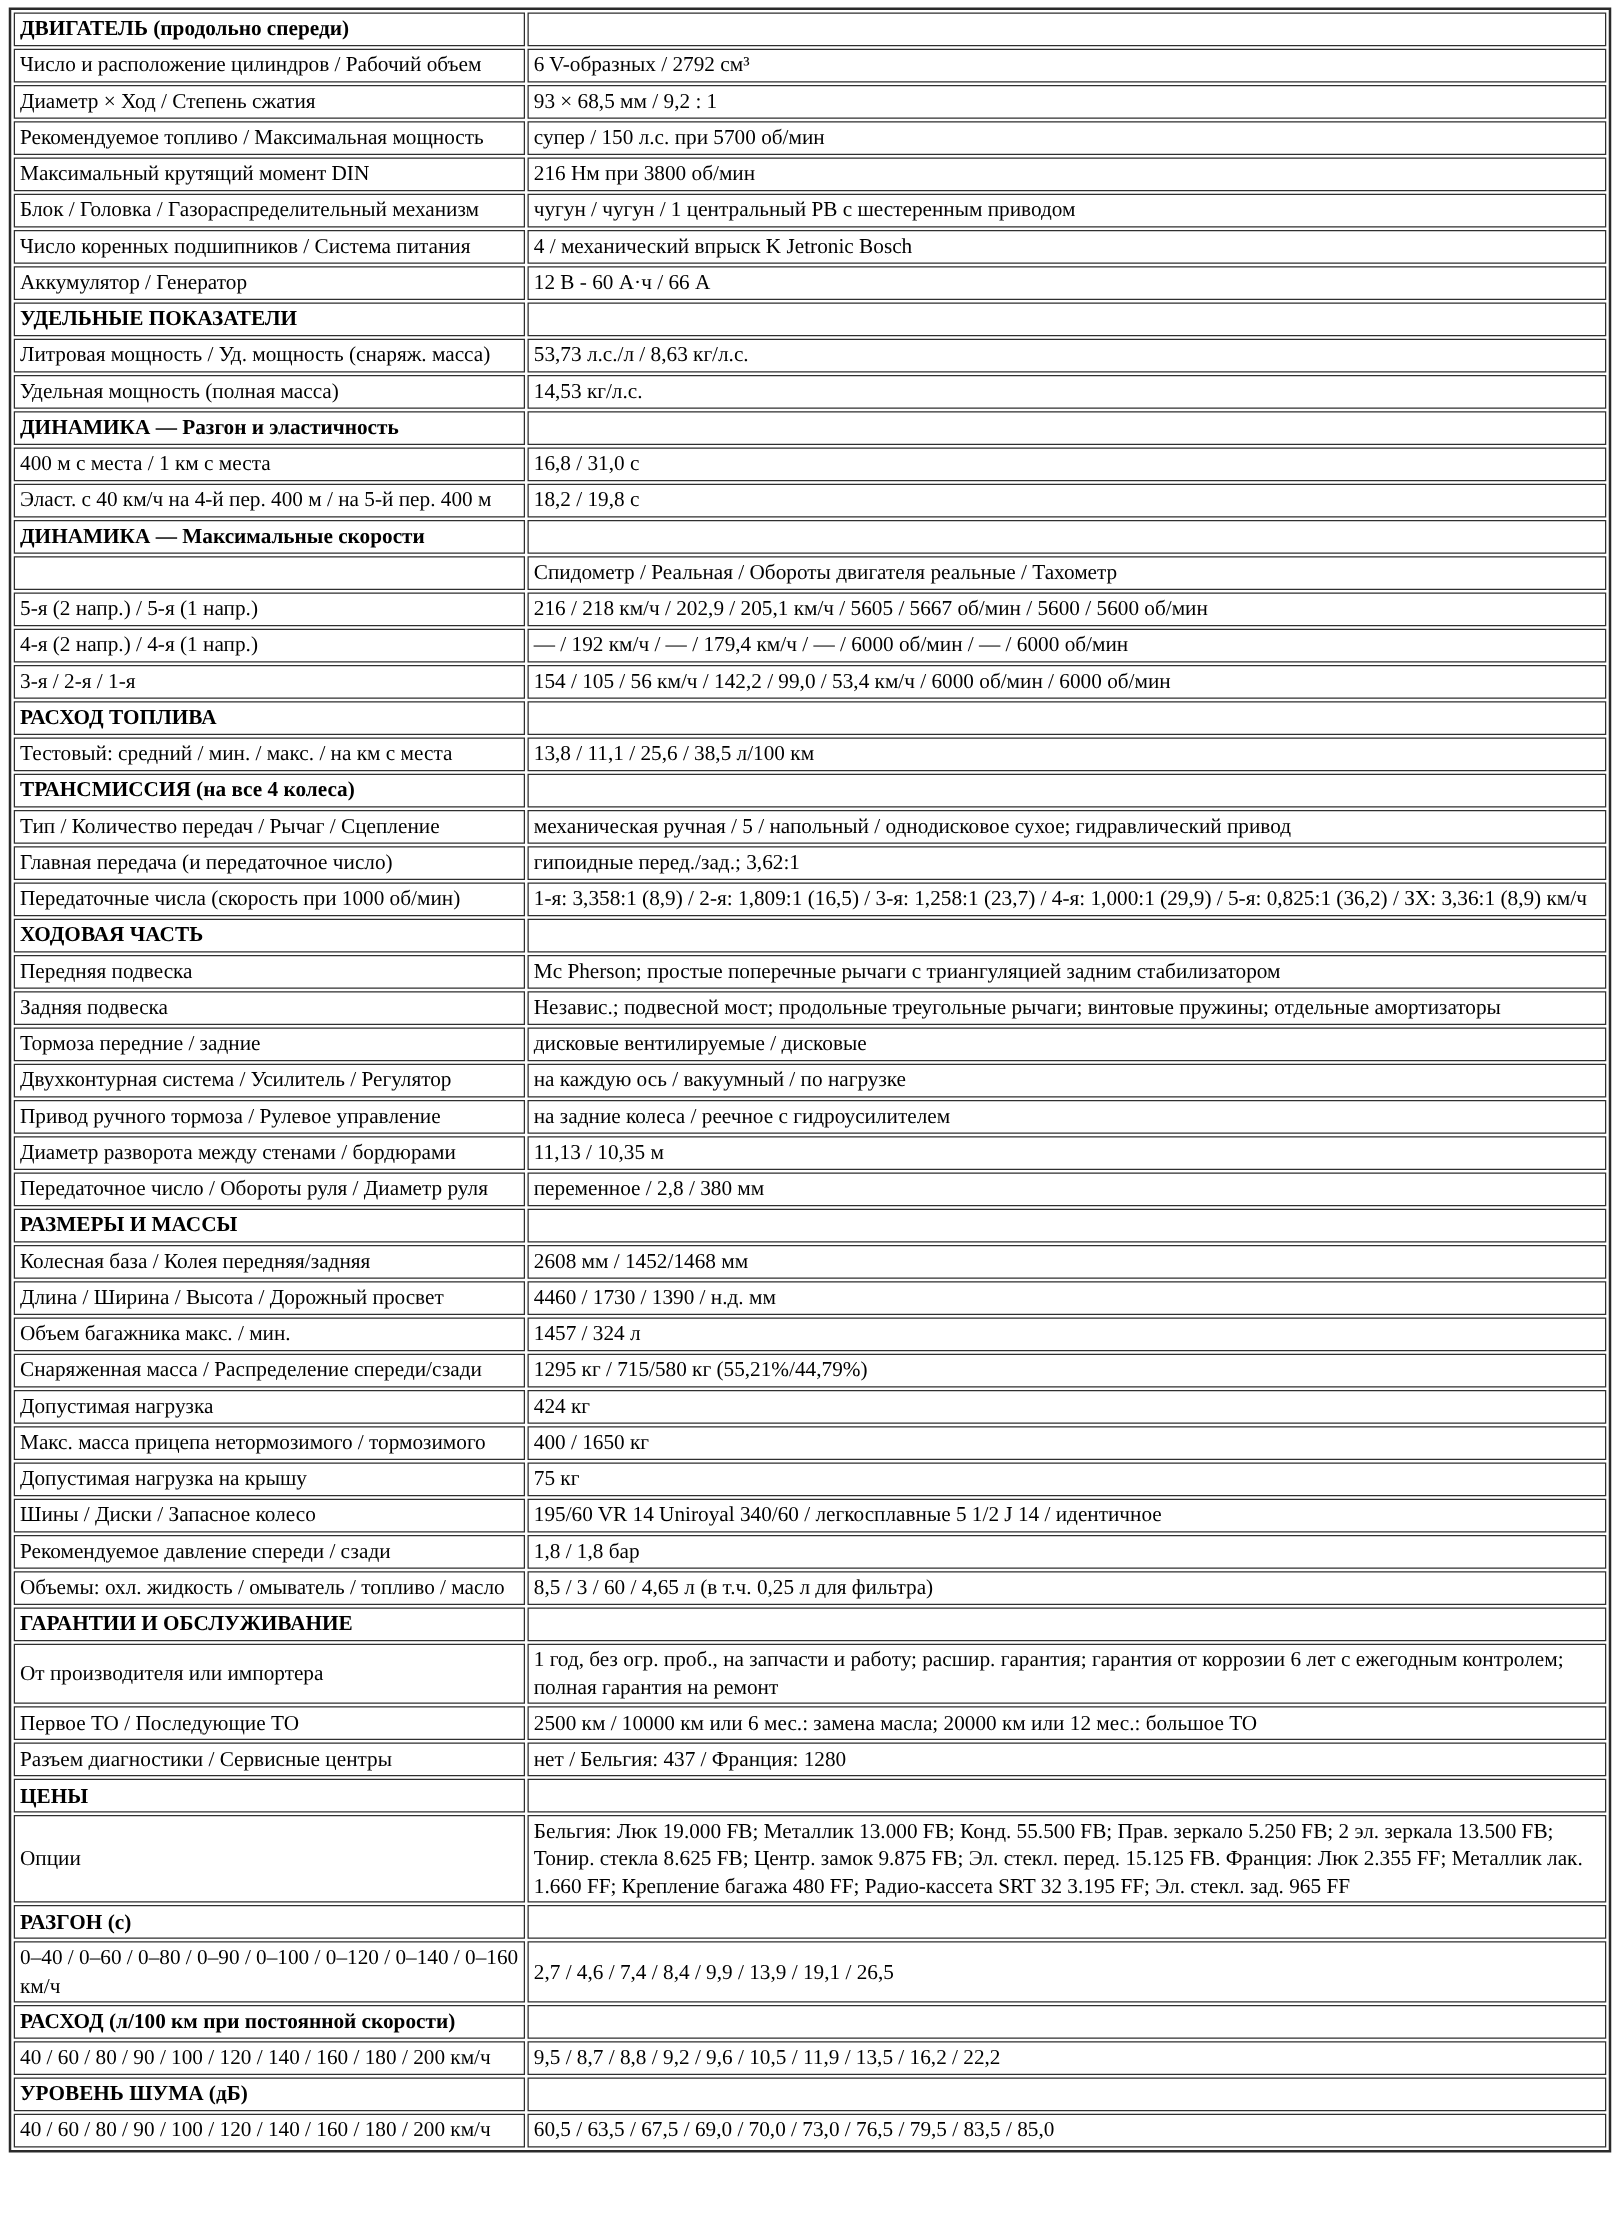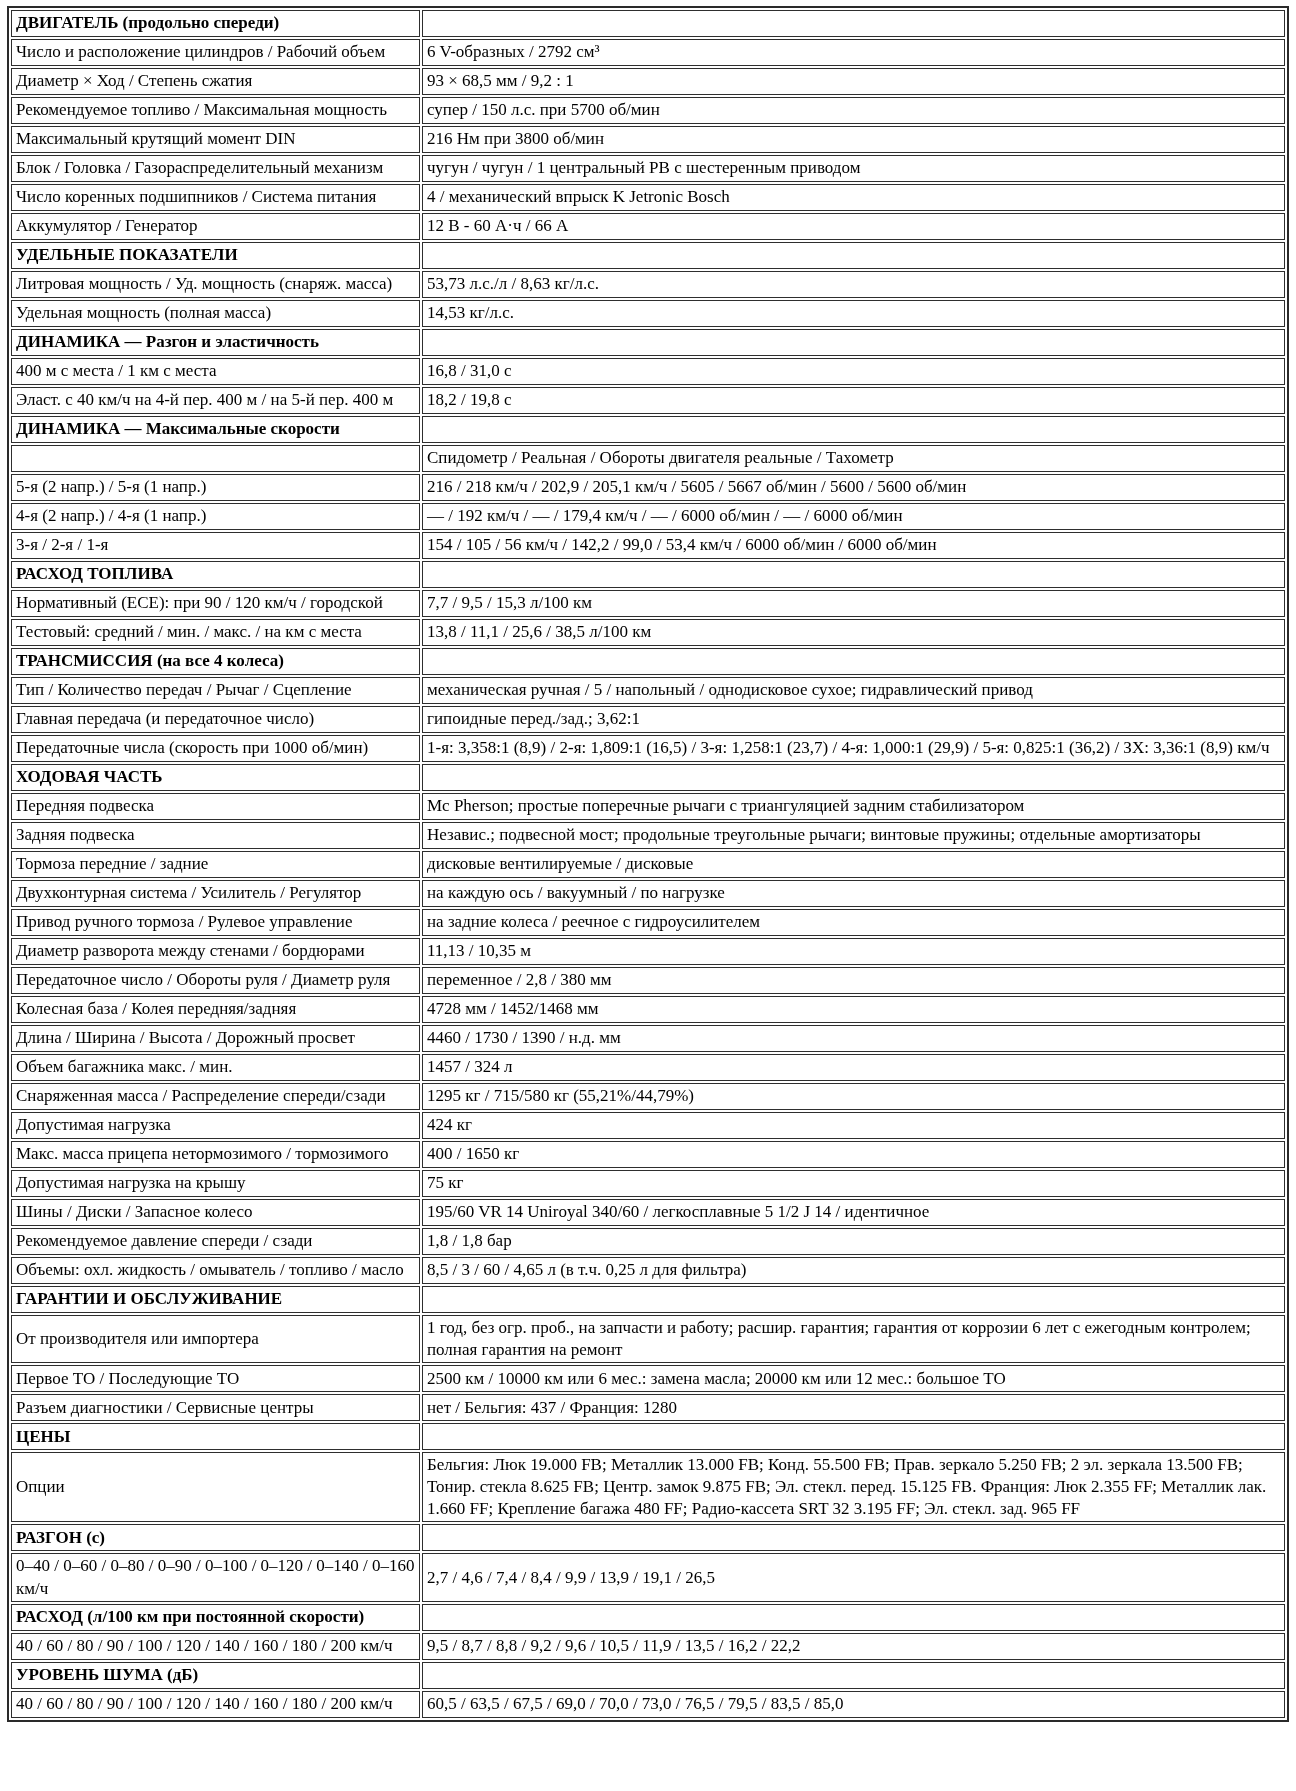--- a/index.html
+++ b/index.html
@@ -118,24 +118,20 @@
         </tr>
         <tr>
           <td class="label">3-я / 2-я / 1-я</td>
           <td class="value">154 / 105 / 56 км/ч / 142,2 / 99,0 / 53,4 км/ч / 6000 об/мин / 6000 об/мин</td>
         </tr>
         <tr>
           <td class="label section">РАСХОД ТОПЛИВА</td>
           <td class="value"></td>
         </tr>
         <tr>
-          <td class="label">Нормативный (ЕСЕ): при 90 / 120 км/ч / городской</td>
-          <td class="value">7,7 / 9,5 / 15,3 л/100 км</td>
-        </tr>
-        <tr>
           <td class="label">Тестовый: средний / мин. / макс. / на км с места</td>
           <td class="value">13,8 / 11,1 / 25,6 / 38,5 л/100 км</td>
         </tr>
         <tr>
           <td class="label section">ТРАНСМИССИЯ (на все 4 колеса)</td>
           <td class="value"></td>
         </tr>
         <tr>
           <td class="label">Тип / Количество передач / Рычаг / Сцепление</td>
           <td class="value">механическая ручная / 5 / напольный / однодисковое сухое; гидравлический привод</td>
@@ -174,22 +170,26 @@
         </tr>
         <tr>
           <td class="label">Диаметр разворота между стенами / бордюрами</td>
           <td class="value">11,13 / 10,35 м</td>
         </tr>
         <tr>
           <td class="label">Передаточное число / Обороты руля / Диаметр руля</td>
           <td class="value">переменное / 2,8 / 380 мм</td>
         </tr>
         <tr>
+          <td class="label section">РАЗМЕРЫ И МАССЫ</td>
+          <td class="value"></td>
+        </tr>
+        <tr>
           <td class="label">Колесная база / Колея передняя/задняя</td>
-          <td class="value">4728 мм / 1452/1468 мм</td>
+          <td class="value">2608 мм / 1452/1468 мм</td>
         </tr>
         <tr>
           <td class="label">Длина / Ширина / Высота / Дорожный просвет</td>
           <td class="value">4460 / 1730 / 1390 / н.д. мм</td>
         </tr>
         <tr>
           <td class="label">Объем багажника макс. / мин.</td>
           <td class="value">1457 / 324 л</td>
         </tr>
         <tr>

